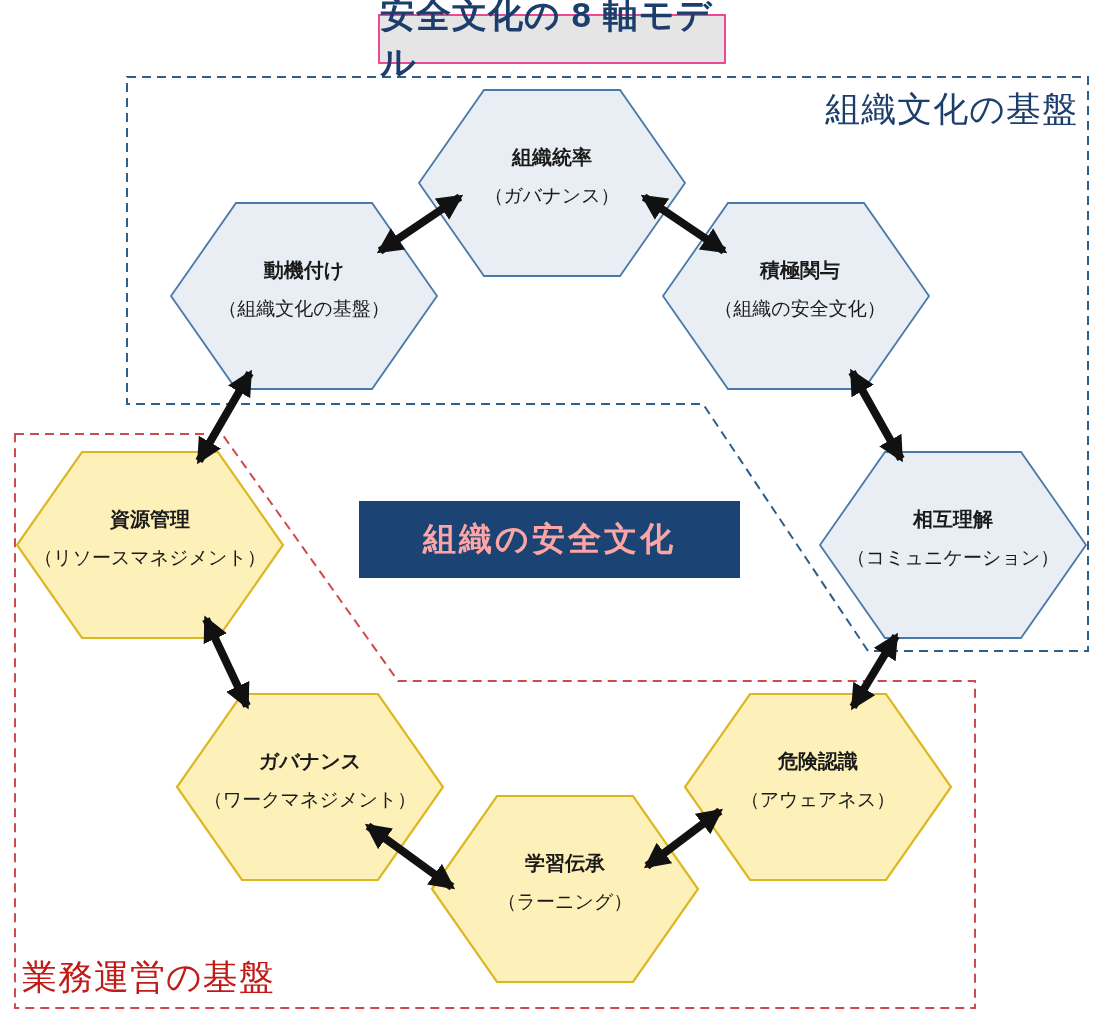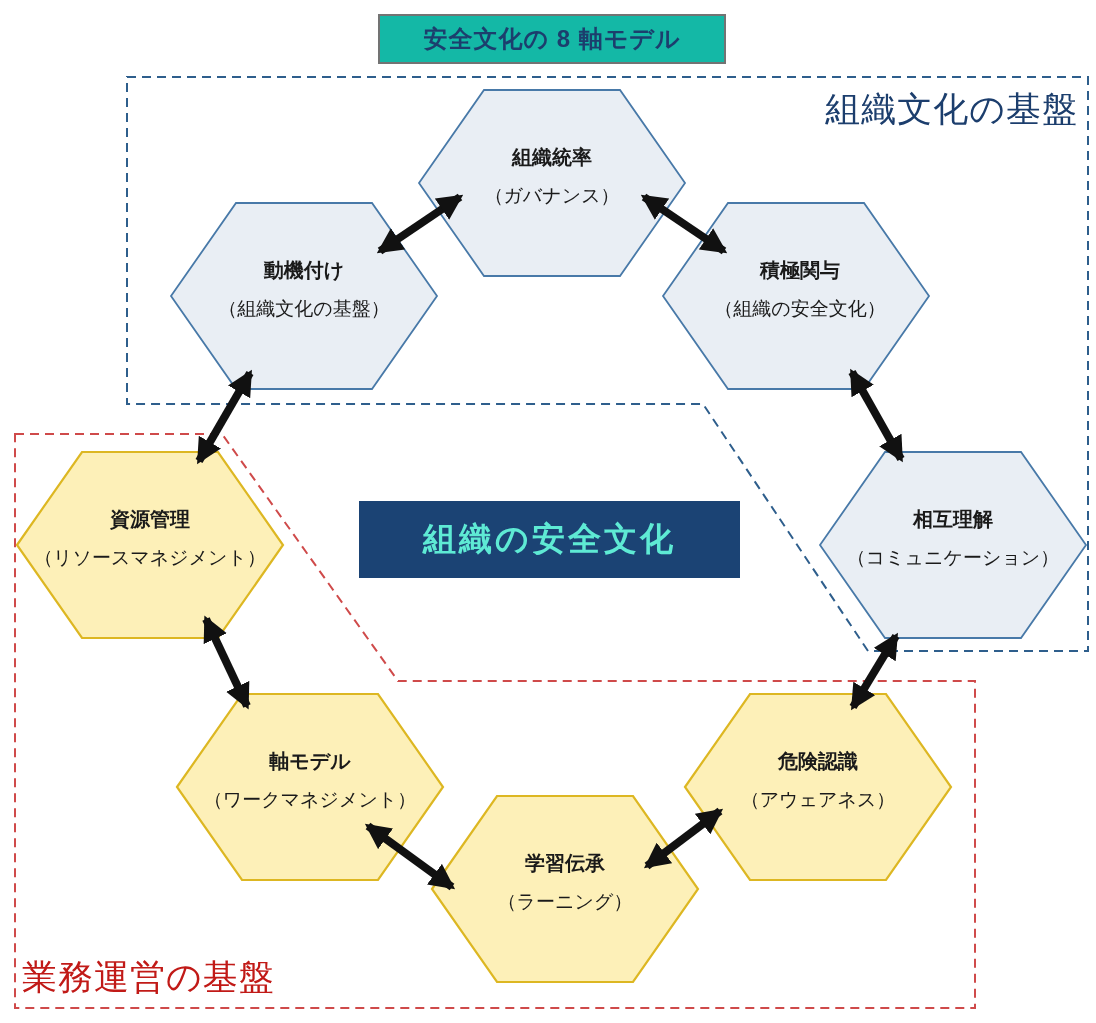--- a/index.html
+++ b/index.html
@@ -3,27 +3,27 @@
 <meta charset="utf-8">
 <style>
   html,body{margin:0;padding:0;background:#ffffff;}
   .canvas{
     position:relative;width:1096px;height:1023px;background:#ffffff;overflow:hidden;
     font-family:"Liberation Sans","DejaVu Sans",sans-serif;
   }
   .layer{position:absolute;left:0;top:0;width:1096px;height:1023px;}
   .title-box{
     position:absolute;left:378px;top:14px;width:344px;height:46px;
-    border:2px solid #737373;background:#14b8a6;
+    border:2px solid #ec4899;background:#e5e5e5;
     display:flex;align-items:center;justify-content:center;
-    font-size:24px;font-weight:bold;color:#1c3e6d;letter-spacing:1px;
+    font-size:35px;font-weight:bold;color:#1c3e6d;letter-spacing:1px;
   }
   .center-box{
     position:absolute;left:359px;top:501px;width:381px;height:77px;
-    background:#1b4374;color:#5eead4;
+    background:#1b4374;color:#fca5a5;
     display:flex;align-items:center;justify-content:center;
     font-size:33px;font-weight:bold;letter-spacing:3px;
   }
   .region-label{position:absolute;font-size:35px;font-weight:normal;letter-spacing:1px;}
   .region-label.org{top:86px;right:18px;color:#1c3e6d;}
   .region-label.ops{top:954px;left:22px;color:#c11a17;}
   .hex-label{
     position:absolute;width:240px;text-align:center;color:#1a1a1a;
   }
   .hex-label .hex-title{font-size:20px;font-weight:bold;line-height:1.2;}
@@ -97,21 +97,21 @@
   </div>
   <div class="hex-label hl-communication">
     <div class="hex-title">相互理解</div>
     <div class="hex-subtitle">（コミュニケーション）</div>
   </div>
   <div class="hex-label hl-resource">
     <div class="hex-title">資源管理</div>
     <div class="hex-subtitle">（リソースマネジメント）</div>
   </div>
   <div class="hex-label hl-work">
-    <div class="hex-title">軸モデル</div>
+    <div class="hex-title">ガバナンス</div>
     <div class="hex-subtitle">（ワークマネジメント）</div>
   </div>
   <div class="hex-label hl-learning">
     <div class="hex-title">学習伝承</div>
     <div class="hex-subtitle">（ラーニング）</div>
   </div>
   <div class="hex-label hl-hazard">
     <div class="hex-title">危険認識</div>
     <div class="hex-subtitle">（アウェアネス）</div>
   </div>

